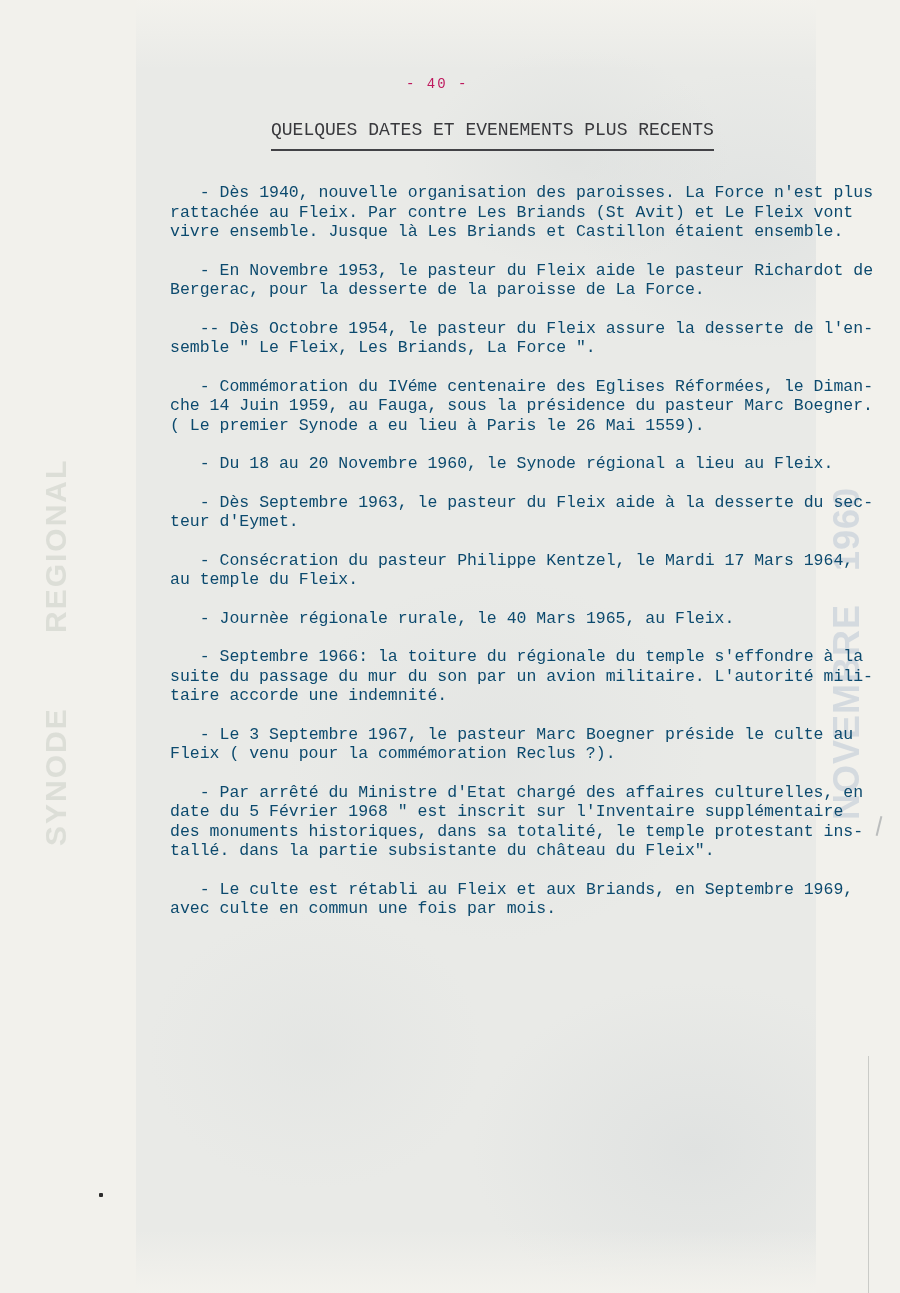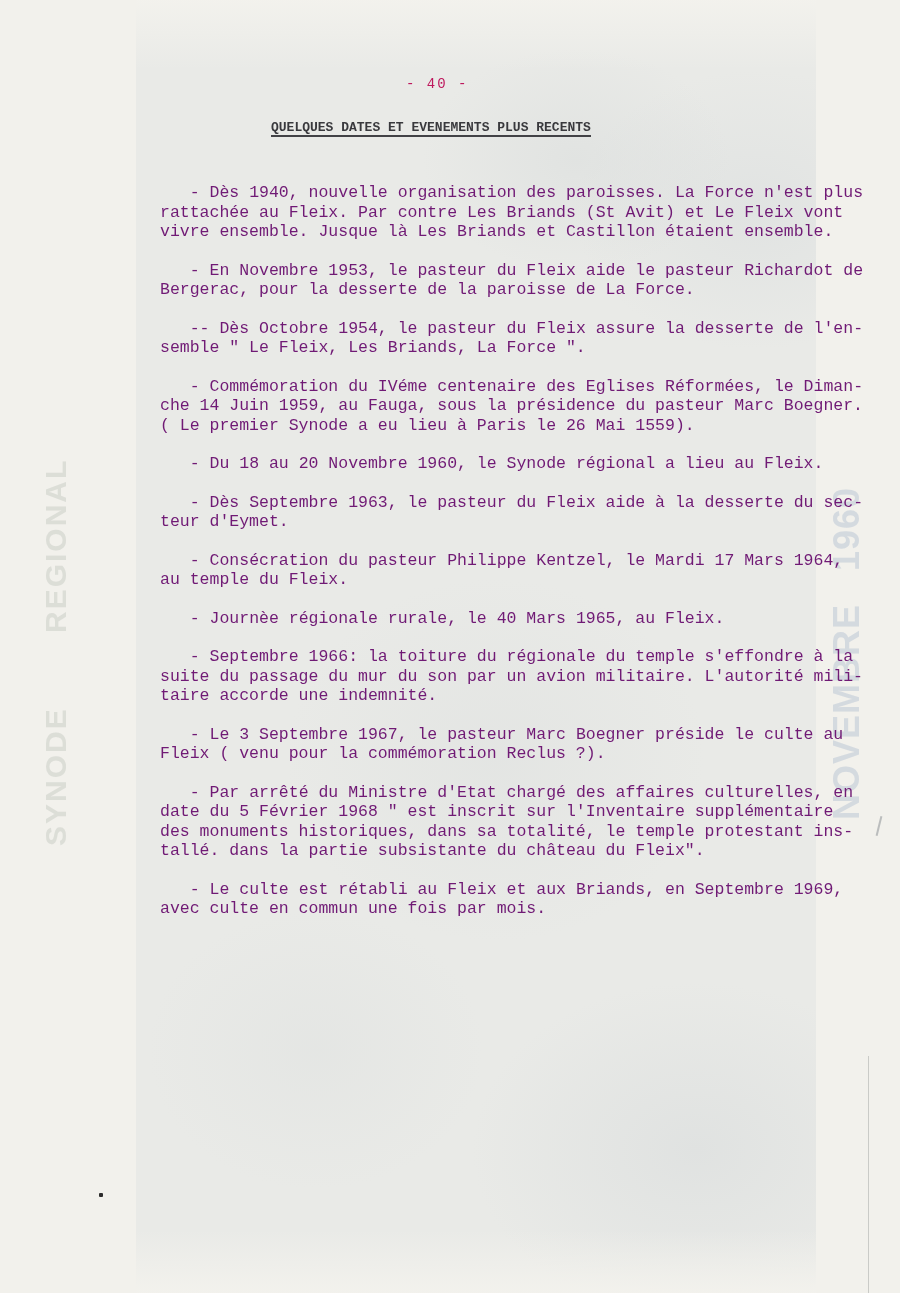--- a/index.html
+++ b/index.html
@@ -48,34 +48,34 @@
   }
   .page-number {
     position: absolute;
     left: 406px; top: 76px;
     font-size: 14px; letter-spacing: 2px;
     color: #be185d;
   }
   .doc-title {
     position: absolute;
     left: 271px; top: 120px;
-    font-size: 13px;
+    font-size: 18px;
     color: #39393d;
+    padding-bottom: 9px;
     border-bottom: 2px solid #424246;
     letter-spacing: 0px;
     white-space: nowrap;
-    font-weight: bold;
   }
   .body-text {
     position: absolute;
-    left: 160px; top: 183px;
+    left: 170px; top: 183px;
     width: 716px;
     font-size: 16.5px;
     line-height: 19.5px;
-    color: #701a75;
+    color: #0c4a6e;
   }
   .body-text p {
     margin: 0 0 19px 0;
     white-space: pre-wrap;
   }
   .ink-dot {
     position: absolute;
     left: 99px; top: 1193px;
     width: 4px; height: 4px;
     background: #2c2c2c;

